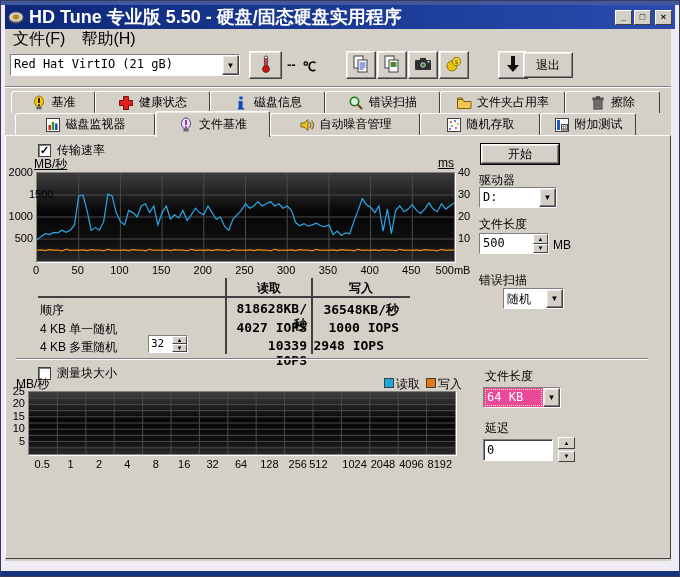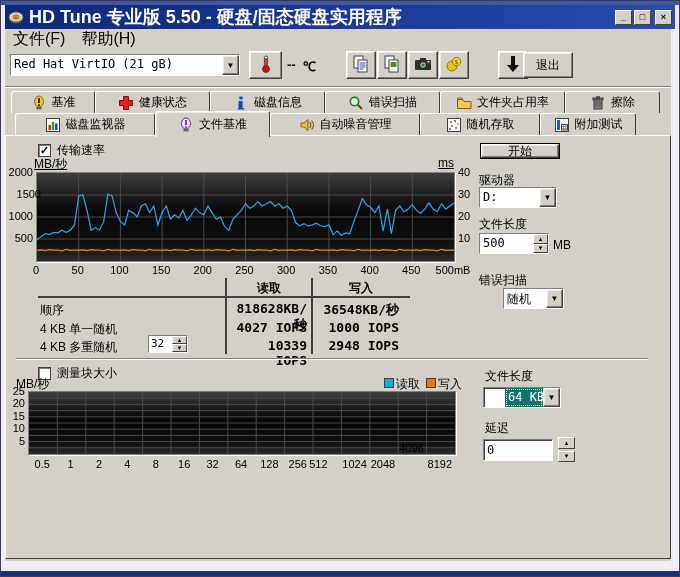--- a/index.html
+++ b/index.html
@@ -22,21 +22,21 @@
   .toolbar{position:absolute;left:0;right:0;top:20px;height:38px;}
   .raised{background:#D4D0C8;border-top:1px solid #fff;border-left:1px solid #fff;
           border-right:1px solid #404040;border-bottom:1px solid #404040;
           box-shadow:inset -1px -1px 0 #808080,inset 1px 1px 0 #ECEAE5;}
   .sunken{background:#fff;border-top:1px solid #808080;border-left:1px solid #808080;
           border-right:1px solid #fff;border-bottom:1px solid #fff;
           box-shadow:inset 1px 1px 0 #404040;}
   .combo{position:absolute;display:flex;}
   .combo .field{flex:1;background:#fff;font:12px "DejaVu Sans Mono",monospace;
                 padding:2px 3px;overflow:hidden;white-space:nowrap;}
-  .combo .field.sel{background:#0f766e;color:#fff;outline:1px dotted #f0e8a0;outline-offset:-2px;margin-left:21px;}
+  .combo .field.sel{background:#ec4899;color:#fff;outline:1px dotted #f0e8a0;outline-offset:-2px;}
   .combo .arrow{width:17px;display:flex;align-items:center;justify-content:center;font-size:8px;}
   .groove{border-top:1px solid #808080;border-bottom:1px solid #fff;height:0;}
   .tabstrip{position:absolute;left:0;right:0;top:60px;height:46px;font-size:12px;}
   .tabrow{position:absolute;left:6px;display:flex;height:22px;}
   .tab{display:flex;align-items:center;justify-content:center;gap:5px;
        background:#D4D0C8;border-top:1px solid #fff;border-left:1px solid #fff;
        border-right:1px solid #404040;border-radius:3px 3px 0 0;height:22px;}
   .tab.active{height:26px;margin-top:-2px;z-index:5;border-right:1px solid #404040;
               box-shadow:inset 1px 1px 0 #ECEAE5;}
   .tabicon{width:16px;height:16px;display:inline-block;}
@@ -328,21 +328,21 @@
 
     <span class="res-label" style="left:34px;top:203px;">4 KB 多重随机</span>
     <div class="spin sunken" style="left:142px;top:199px;width:40px;height:18px;">
       <span class="field" style="padding:1px 2px;font-size:11px;">32</span>
       <span class="updown">
           <span class="u">▲</span>
           <span class="d">▼</span>
         </span>
     </div>
     <span class="res-cell" style="left:225px;top:202px;width:76px;">10339 IOPS</span>
-    <span class="res-cell" style="left:311px;top:202px;width:82px;">2948 IOPS</span>
+    <span class="res-cell" style="left:296px;top:202px;width:82px;">2948 IOPS</span>
 
     <div class="divider" style="left:10px;top:222px;width:632px;"></div>
 
     <div class="checkbox" style="left:32px;top:229px;">
       <span class="box" id="cb2"></span>
       <span>测量块大小</span>
     </div>
     <span class="lbl" style="left:10px;top:240px;">MB/秒</span>
     <div class="legend" style="left:378px;top:240px;">
       <span><span class="sq" style="background:#19a8d8;"></span><span>读取</span></span>
@@ -370,21 +370,21 @@
           <line x1="0" y1="24.8" x2="426" y2="24.8" stroke="#4a4a4a" stroke-width="1"></line>
           <line x1="0" y1="31" x2="426" y2="31" stroke="#4a4a4a" stroke-width="1"></line>
           <line x1="0" y1="37.2" x2="426" y2="37.2" stroke="#4a4a4a" stroke-width="1"></line>
           <line x1="0" y1="43.4" x2="426" y2="43.4" stroke="#4a4a4a" stroke-width="1"></line>
           <line x1="0" y1="49.6" x2="426" y2="49.6" stroke="#4a4a4a" stroke-width="1"></line>
           <line x1="0" y1="55.8" x2="426" y2="55.8" stroke="#4a4a4a" stroke-width="1"></line>
         </svg>
     </div>
     <div id="chart2labels"></div>
 
-    <div class="btn default" style="left:475px;top:8px;width:78px;height:14px;">开始</div>
+    <div class="btn default" style="left:475px;top:8px;width:78px;height:20px;">开始</div>
 
     <span class="lbl" style="left:473px;top:36px;">驱动器</span>
     <div class="combo sunken" style="left:473px;top:51px;width:78px;height:21px;">
       <span class="field">D:</span>
       <span class="arrow raised">▼</span>
     </div>
 
     <span class="lbl" style="left:473px;top:80px;">文件长度</span>
     <div class="spin sunken" style="left:473px;top:97px;width:70px;height:21px;">
       <span class="field">500</span>
@@ -410,21 +410,21 @@
     <span class="lbl" style="left:479px;top:284px;">延迟</span>
     <div class="sunken" style="position:absolute;left:477px;top:303px;width:70px;height:22px;">
       <span class="field lbl" style="left:3px;top:3px;font-family:'DejaVu Sans Mono',monospace;">0</span>
     </div>
     <div class="updown" style="position:absolute;left:552px;top:301px;width:17px;height:25px;gap:2px;">
       <span class="u">▲</span>
       <span class="d">▼</span>
     </div>
   <span class="ticklabel" style="left: 0px; top: 96px; width: 27px; text-align: right;">500</span>
       <span class="ticklabel" style="left: 0px; top: 74px; width: 27px; text-align: right;">1000</span>
-      <span class="ticklabel" style="left: 8px; top: 52px; width: 27px; text-align: right;">1500</span>
+      <span class="ticklabel" style="left: 0px; top: 52px; width: 27px; text-align: left; padding-left: 23px;">1500</span>
       <span class="ticklabel" style="left: 0px; top: 30px; width: 27px; text-align: right;">2000</span>
       <span class="ticklabel" style="left: 452px; top: 96px; width: 24px; text-align: left;">10</span>
       <span class="ticklabel" style="left: 452px; top: 74px; width: 24px; text-align: left;">20</span>
       <span class="ticklabel" style="left: 452px; top: 52px; width: 24px; text-align: left;">30</span>
       <span class="ticklabel" style="left: 452px; top: 30px; width: 24px; text-align: left;">40</span>
       <span class="ticklabel" style="left: 10px; top: 128px; width: 40px; text-align: center;">0</span>
       <span class="ticklabel" style="left: 51.7px; top: 128px; width: 40px; text-align: center;">50</span>
       <span class="ticklabel" style="left: 93.4px; top: 128px; width: 40px; text-align: center;">100</span>
       <span class="ticklabel" style="left: 135.1px; top: 128px; width: 40px; text-align: center;">150</span>
       <span class="ticklabel" style="left: 176.8px; top: 128px; width: 40px; text-align: center;">200</span>
@@ -445,16 +445,16 @@
       <span class="ticklabel" style="left: 104.4px; top: 322px; width: 34px; text-align: center;">4</span>
       <span class="ticklabel" style="left: 132.8px; top: 322px; width: 34px; text-align: center;">8</span>
       <span class="ticklabel" style="left: 161.2px; top: 322px; width: 34px; text-align: center;">16</span>
       <span class="ticklabel" style="left: 189.6px; top: 322px; width: 34px; text-align: center;">32</span>
       <span class="ticklabel" style="left: 218px; top: 322px; width: 34px; text-align: center;">64</span>
       <span class="ticklabel" style="left: 246.4px; top: 322px; width: 34px; text-align: center;">128</span>
       <span class="ticklabel" style="left: 274.8px; top: 322px; width: 34px; text-align: center;">256</span>
       <span class="ticklabel" style="left: 303.2px; top: 322px; width: 34px; text-align: left;">512</span>
       <span class="ticklabel" style="left: 331.6px; top: 322px; width: 34px; text-align: center;">1024</span>
       <span class="ticklabel" style="left: 360px; top: 322px; width: 34px; text-align: center;">2048</span>
-      <span class="ticklabel" style="left: 388.4px; top: 306px; width: 34px; text-align: center;">4096</span>
+      <span class="ticklabel" style="left: 388.4px; top: 322px; width: 34px; text-align: center;">4096</span>
       <span class="ticklabel" style="left: 416.8px; top: 322px; width: 34px; text-align: center;">8192</span>
     </div>
 </div>
 
 </body></html>

